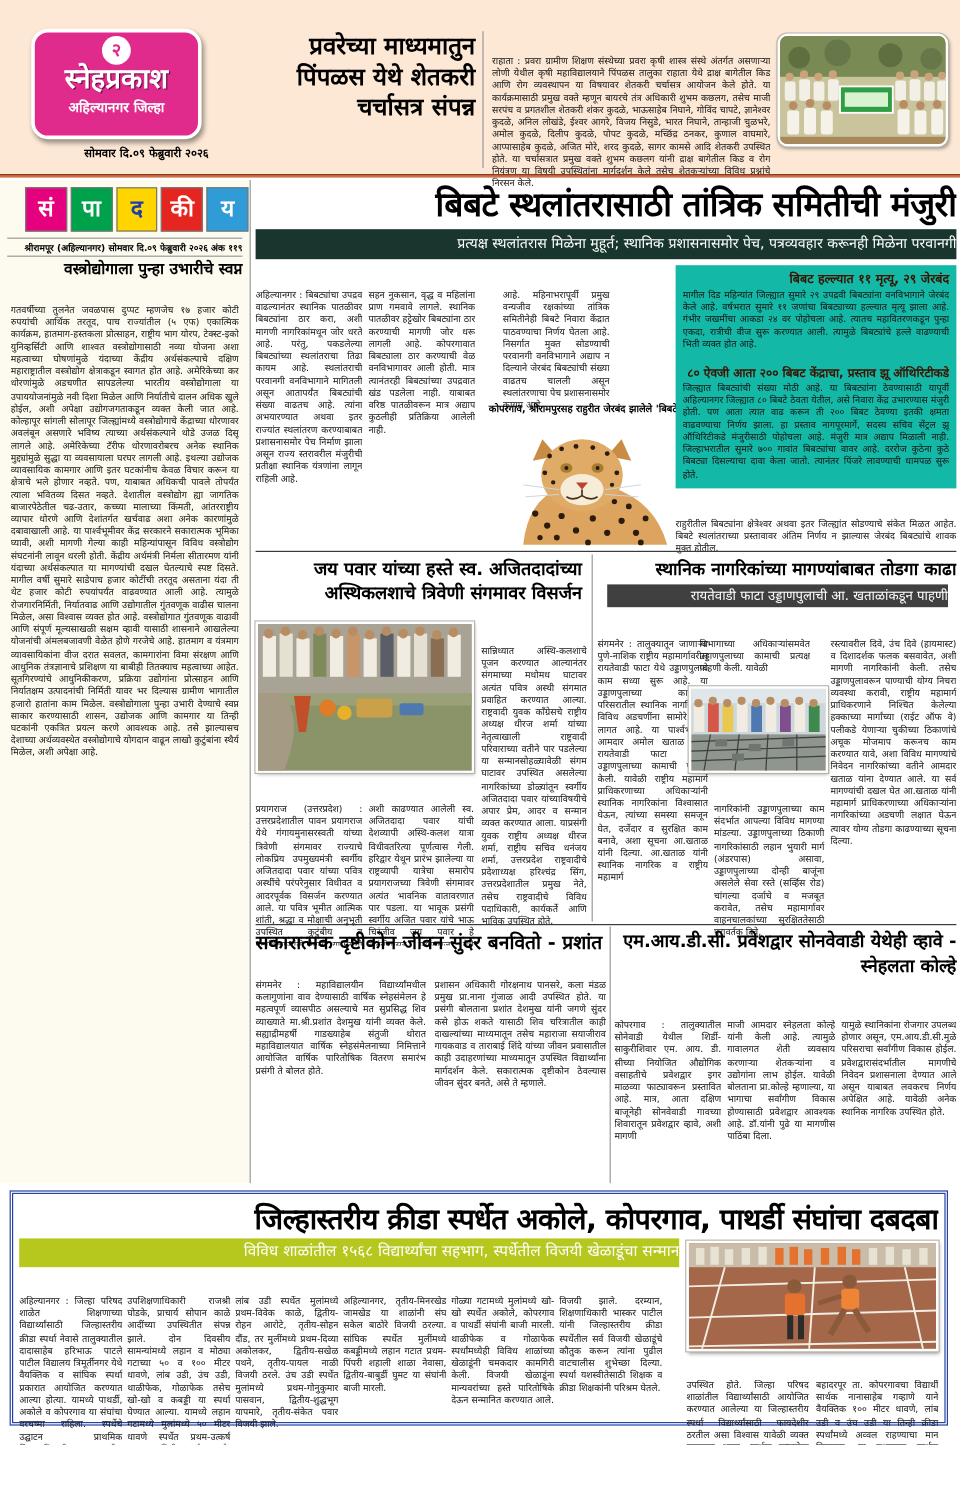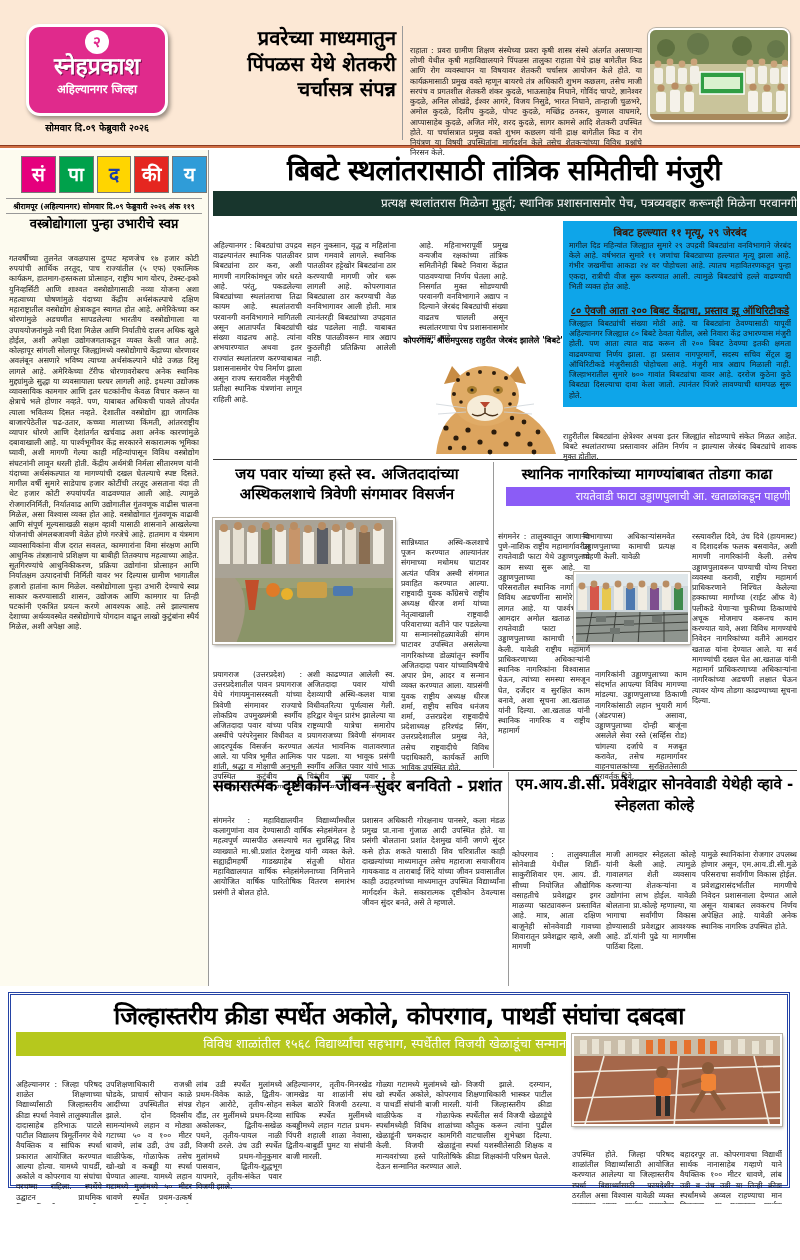--- a/index.html
+++ b/index.html
@@ -1,20 +1,20 @@
 <!DOCTYPE html>
 <html><head>
 <meta charset="utf-8">
 <style>
   html,body{margin:0;padding:0;background:#ffffff;}
   body{width:800px;height:1260px;position:relative;font-family:"DejaVu Sans",sans-serif;}
   .abs{position:absolute;box-sizing:border-box;}
   .col{font-size:7.7px;line-height:1.33;text-align:justify;color:#141414;overflow:hidden;word-break:break-word;margin-top:20px;}
   .hl{font-weight:bold;color:#000;}
-  .center{text-align:center;}
+  .center{text-align:right;}
   .right{text-align:right;}
   .white{color:#fff;}
   .vline{width:1px;background:#9a9a9a;}
   .hline{height:1px;background:#3a3a3a;}
   .barlabel{font-weight:normal;text-align:right;overflow:hidden;white-space:nowrap;}
   .photo{border:2px solid #fff;box-shadow:0 0 0 1px #b9b2a6,1px 2px 3px rgba(0,0,0,.35);overflow:hidden;background:#ddd;}
   svg{display:block;}
 </style>
 </head>
 <body>
@@ -154,24 +154,24 @@
     </g>
     <g stroke="#cdd3d8" stroke-width="0.8">
       <path d="M60 58 L30 54"></path>
         <path d="M60 62 L32 64"></path>
         <path d="M98 58 L128 54"></path>
         <path d="M98 62 L126 64"></path>
     </g>
   </svg>
 </div>
 
-<div class="abs" style="left:563px;top:221px;width:234px;height:186px;background:#0ea5e9;padding:4px 6px;">
+<div class="abs" style="left:563px;top:221px;width:234px;height:186px;background:#14b8a6;padding:4px 6px;">
   <div class="hl center" style="font-size:10.5px;color:#3a1400;">बिबट हल्ल्यात ११ मृत्यू, २९ जेरबंद</div>
   <div class="col" style="height:58px;margin-top:2px;">मागील दिड महिन्यांत जिल्ह्यात सुमारे २९ उपद्रवी बिबट्यांना वनविभागाने जेरबंद केले आहे. वर्षभरात सुमारे ११ जणांचा बिबट्याच्या हल्ल्यात मृत्यू झाला आहे. गंभीर जखमींचा आकडा २४ वर पोहोचला आहे. त्यातच महावितरणकडून पुन्हा एकदा, रात्रीची वीज सुरू करण्यात आली. त्यामुळे बिबट्यांचे हल्ले वाढण्याची भिती व्यक्त होत आहे.</div>
-  <div class="hl center" style="font-size:10px;color:#3a1400;margin-top:4px;white-space:nowrap;overflow:hidden;text-decoration:underline;">८० ऐवजी आता २०० बिबट केंद्राचा, प्रस्ताव झू ऑथिरिटीकडे</div>
+  <div class="hl center" style="font-size:10px;color:#3a1400;margin-top:4px;white-space:nowrap;overflow:hidden;">८० ऐवजी आता २०० बिबट केंद्राचा, प्रस्ताव झू ऑथिरिटीकडे</div>
   <div class="col" style="height:92px;margin-top:2px;">जिल्ह्यात बिबट्यांची संख्या मोठी आहे. या बिबट्यांना ठेवण्यासाठी यापूर्वी अहिल्यानगर जिल्ह्यात ८० बिबटे ठेवता येतील, असे निवारा केंद्र उभारण्यास मंजुरी होती. पण आता त्यात वाढ करून ती २०० बिबट ठेवण्या इतकी क्षमता वाढवण्याचा निर्णय झाला. हा प्रस्ताव नागपूरमार्गे, सदस्य सचिव सेंट्रल झू ऑथिरिटीकडे मंजुरीसाठी पोहोचला आहे. मंजुरी मात्र अद्याप मिळाली नाही. जिल्हाभरातील सुमारे ७०० गावांत बिबट्यांचा वावर आहे. दररोज कुठेना कुठे बिबट्या दिसल्याचा दावा केला जातो. त्यानंतर पिंजरे लावण्याची धामपळ सुरू होते.</div>
 </div>
 
 <div class="abs col" style="left:563px;top:412px;width:234px;height:44px;">राहुरीतील बिबट्यांना क्षेत्रेश्वर अथवा इतर जिल्ह्यांत सोडण्याचे संकेत मिळत आहेत. बिबटे स्थलांतराच्या प्रस्तावावर अंतिम निर्णय न झाल्यास जेरबंद बिबट्यांचे शावक मुक्त होतील.</div>
 
 <div class="abs hline" style="left:213px;top:459px;width:584px;"></div>
 
 <div class="abs hl center" style="left:209px;top:464px;width:276px;font-size:15px;line-height:1.35;">जय पवार यांच्या हस्ते स्व. अजितदादांच्या अस्थिकलशाचे त्रिवेणी संगमावर विसर्जन</div>
 
 <div class="abs photo" style="left:213px;top:518px;width:182px;height:126px;">
@@ -218,21 +218,21 @@
 </div>
 
 <div class="abs col" style="left:213px;top:650px;width:89px;height:118px;">प्रयागराज (उत्तरप्रदेश) : उत्तरप्रदेशातील पावन प्रयागराज येथे गंगायमुनासरस्वती यांच्या त्रिवेणी संगमावर राज्याचे लोकप्रिय उपमुख्यमंत्री स्वर्गीय अजितदादा पवार यांच्या पवित्र अस्थींचे परंपरेनुसार विधीवत व आदरपूर्वक विसर्जन करण्यात आले. या पवित्र भूमीत आत्मिक शांती, श्रद्धा व मोक्षाची अनुभूती उपस्थित कुटुंबीय व पदाधिकाऱ्यांनी घेतली. या प्रसंगी राष्ट्रवादी परिवारातर्फे काश्मीर ते कन्याकुमारी</div>
 <div class="abs col" style="left:307px;top:650px;width:88px;height:118px;">अशी काढण्यात आलेली स्व. अजितदादा पवार यांची देशव्यापी अस्थि-कलश यात्रा विधीवतरित्या पूर्णत्वास गेली. हरिद्वार येथून प्रारंभ झालेल्या या राष्ट्रव्यापी यात्रेचा समारोप प्रयागराजच्या त्रिवेणी संगमावर अत्यंत भावनिक वातावरणात पार पडला. या भावूक प्रसंगी स्वर्गीय अजित पवार यांचे भाऊ चिरंजीव जय पवार हे कुटुंबीयांसह प्रयागराज येथे उपस्थित होते. पुरोहितांच्या</div>
 <div class="abs col" style="left:401px;top:518px;width:88px;height:250px;">सान्निध्यात अस्थि-कलशाचे पूजन करण्यात आल्यानंतर संगमाच्या मधोमध घाटावर अत्यंत पवित्र अस्थी संगमात प्रवाहित करण्यात आल्या. राष्ट्रवादी युवक काँग्रेसचे राष्ट्रीय अध्यक्ष धीरज शर्मा यांच्या नेतृत्वाखाली राष्ट्रवादी परिवाराच्या वतीने पार पडलेल्या या सन्मानसोहळ्यावेळी संगम घाटावर उपस्थित असलेल्या नागरिकांच्या डोळ्यांतून स्वर्गीय अजितदादा पवार यांच्याविषयीचे अपार प्रेम, आदर व सन्मान व्यक्त करण्यात आला. याप्रसंगी युवक राष्ट्रीय अध्यक्ष धीरज शर्मा, राष्ट्रीय सचिव धनंजय शर्मा, उत्तरप्रदेश राष्ट्रवादीचे प्रदेशाध्यक्ष हरिश्चंद्र सिंग, उत्तरप्रदेशातील प्रमुख नेते, तसेच राष्ट्रवादीचे विविध पदाधिकारी, कार्यकर्ते आणि भाविक उपस्थित होते.</div>
 
 <div class="abs vline" style="left:493px;top:462px;height:306px;"></div>
 
 <div class="abs hl center" style="left:497px;top:463px;width:300px;font-size:14.5px;white-space:nowrap;overflow:hidden;">स्थानिक नागरिकांच्या मागण्यांबाबत तोडगा काढा</div>
 
-<div class="abs barlabel white" style="left:506px;top:487px;width:284px;height:19px;background:#8b5cf6;font-size:11px;line-height:19px;">रायतेवाडी फाटा उड्डाणपुलाची आ. खताळांकडून पाहणी</div>
+<div class="abs barlabel white" style="left:506px;top:487px;width:284px;height:19px;background:#404040;font-size:11px;line-height:19px;">रायतेवाडी फाटा उड्डाणपुलाची आ. खताळांकडून पाहणी</div>
 
 <div class="abs col" style="left:498px;top:512px;width:92px;height:256px;">संगमनेर : तालुक्यातून जाणाऱ्या पुणे-नाशिक राष्ट्रीय महामार्गावरील रायतेवाडी फाटा येथे उड्डाणपुलाचे काम सध्या सुरू आहे. या उड्डाणपुलाच्या कामामुळे परिसरातील स्थानिक नागरिकांना विविध अडचणींना सामोरे जावे लागत आहे. या पार्श्वभूमीवर आमदार अमोल खताळ यांनी रायतेवाडी फाटा येथील उड्डाणपुलाच्या कामाची पाहणी केली. यावेळी राष्ट्रीय महामार्ग प्राधिकरणाच्या अधिकाऱ्यांनी स्थानिक नागरिकांना विश्वासात घेऊन, त्यांच्या समस्या समजून घेत, दर्जेदार व सुरक्षित काम बनावे, अशा सूचना आ.खताळ यांनी दिल्या. आ.खताळ यांनी स्थानिक नागरिक व राष्ट्रीय महामार्ग</div>
 <div class="abs col" style="left:583px;top:512px;width:92px;height:56px;">विभागाच्या अधिकाऱ्यांसमवेत उड्डाणपुलाच्या कामाची प्रत्यक्ष पाहणी केली. यावेळी</div>
 
 <div class="abs photo" style="left:574px;top:572px;width:116px;height:72px;">
   <svg width="116" height="72" viewBox="0 0 116 72">
     <rect width="116" height="72" fill="#cdd6da"></rect>
     <rect width="116" height="12" fill="#dfe7ea"></rect>
     <g>
       <rect x="2" y="14" width="9" height="22" fill="#f0ece2"></rect>

